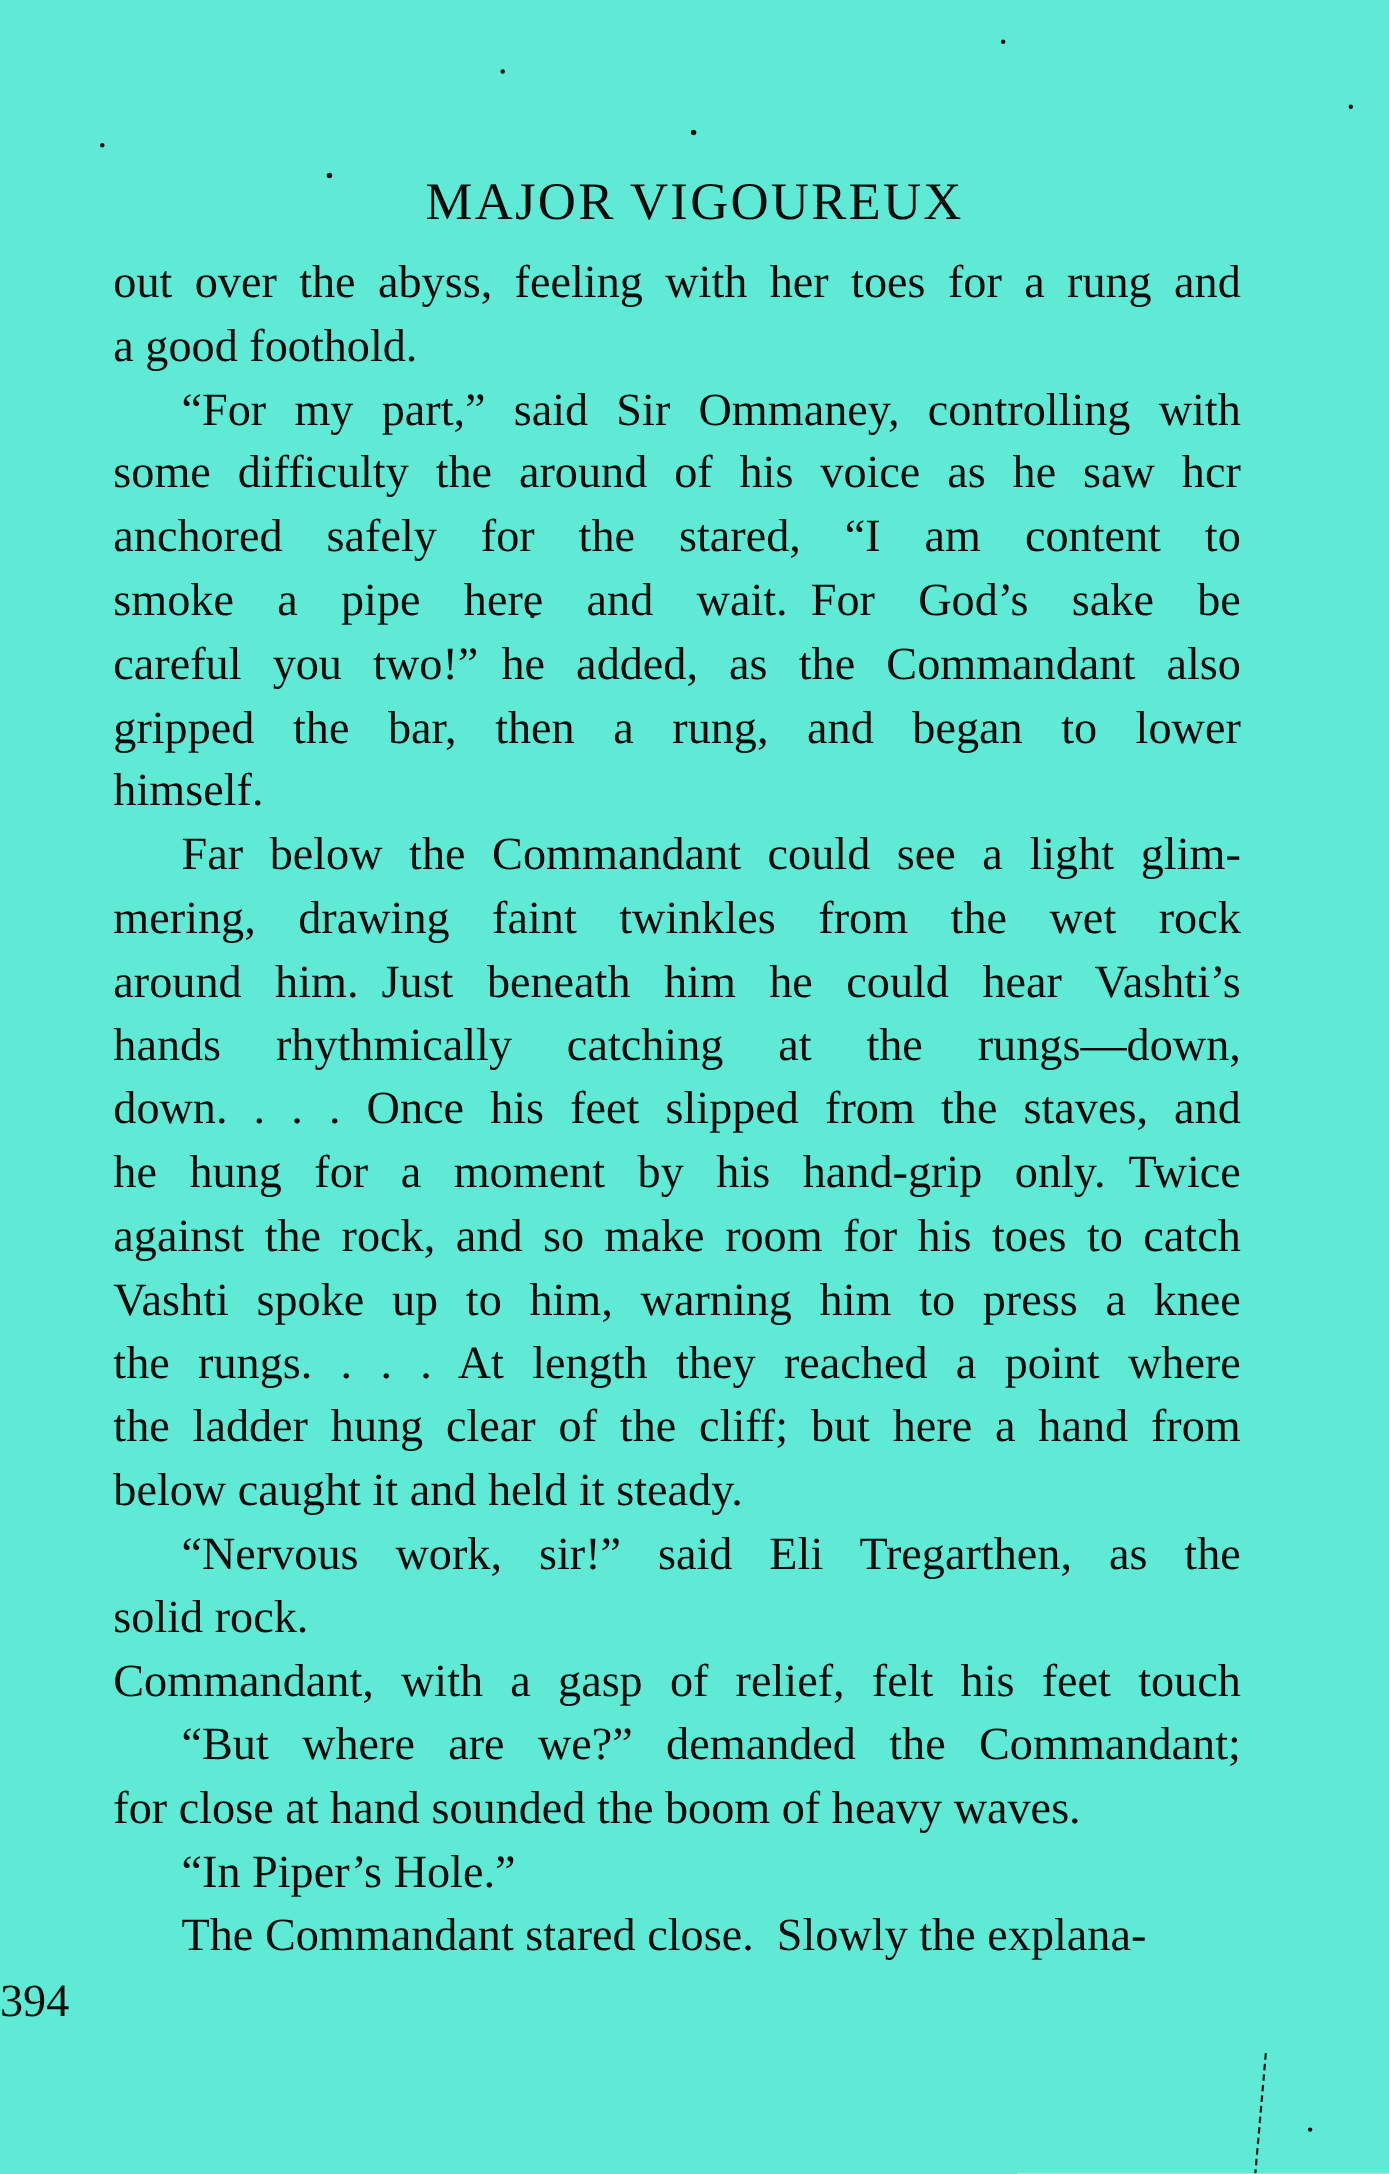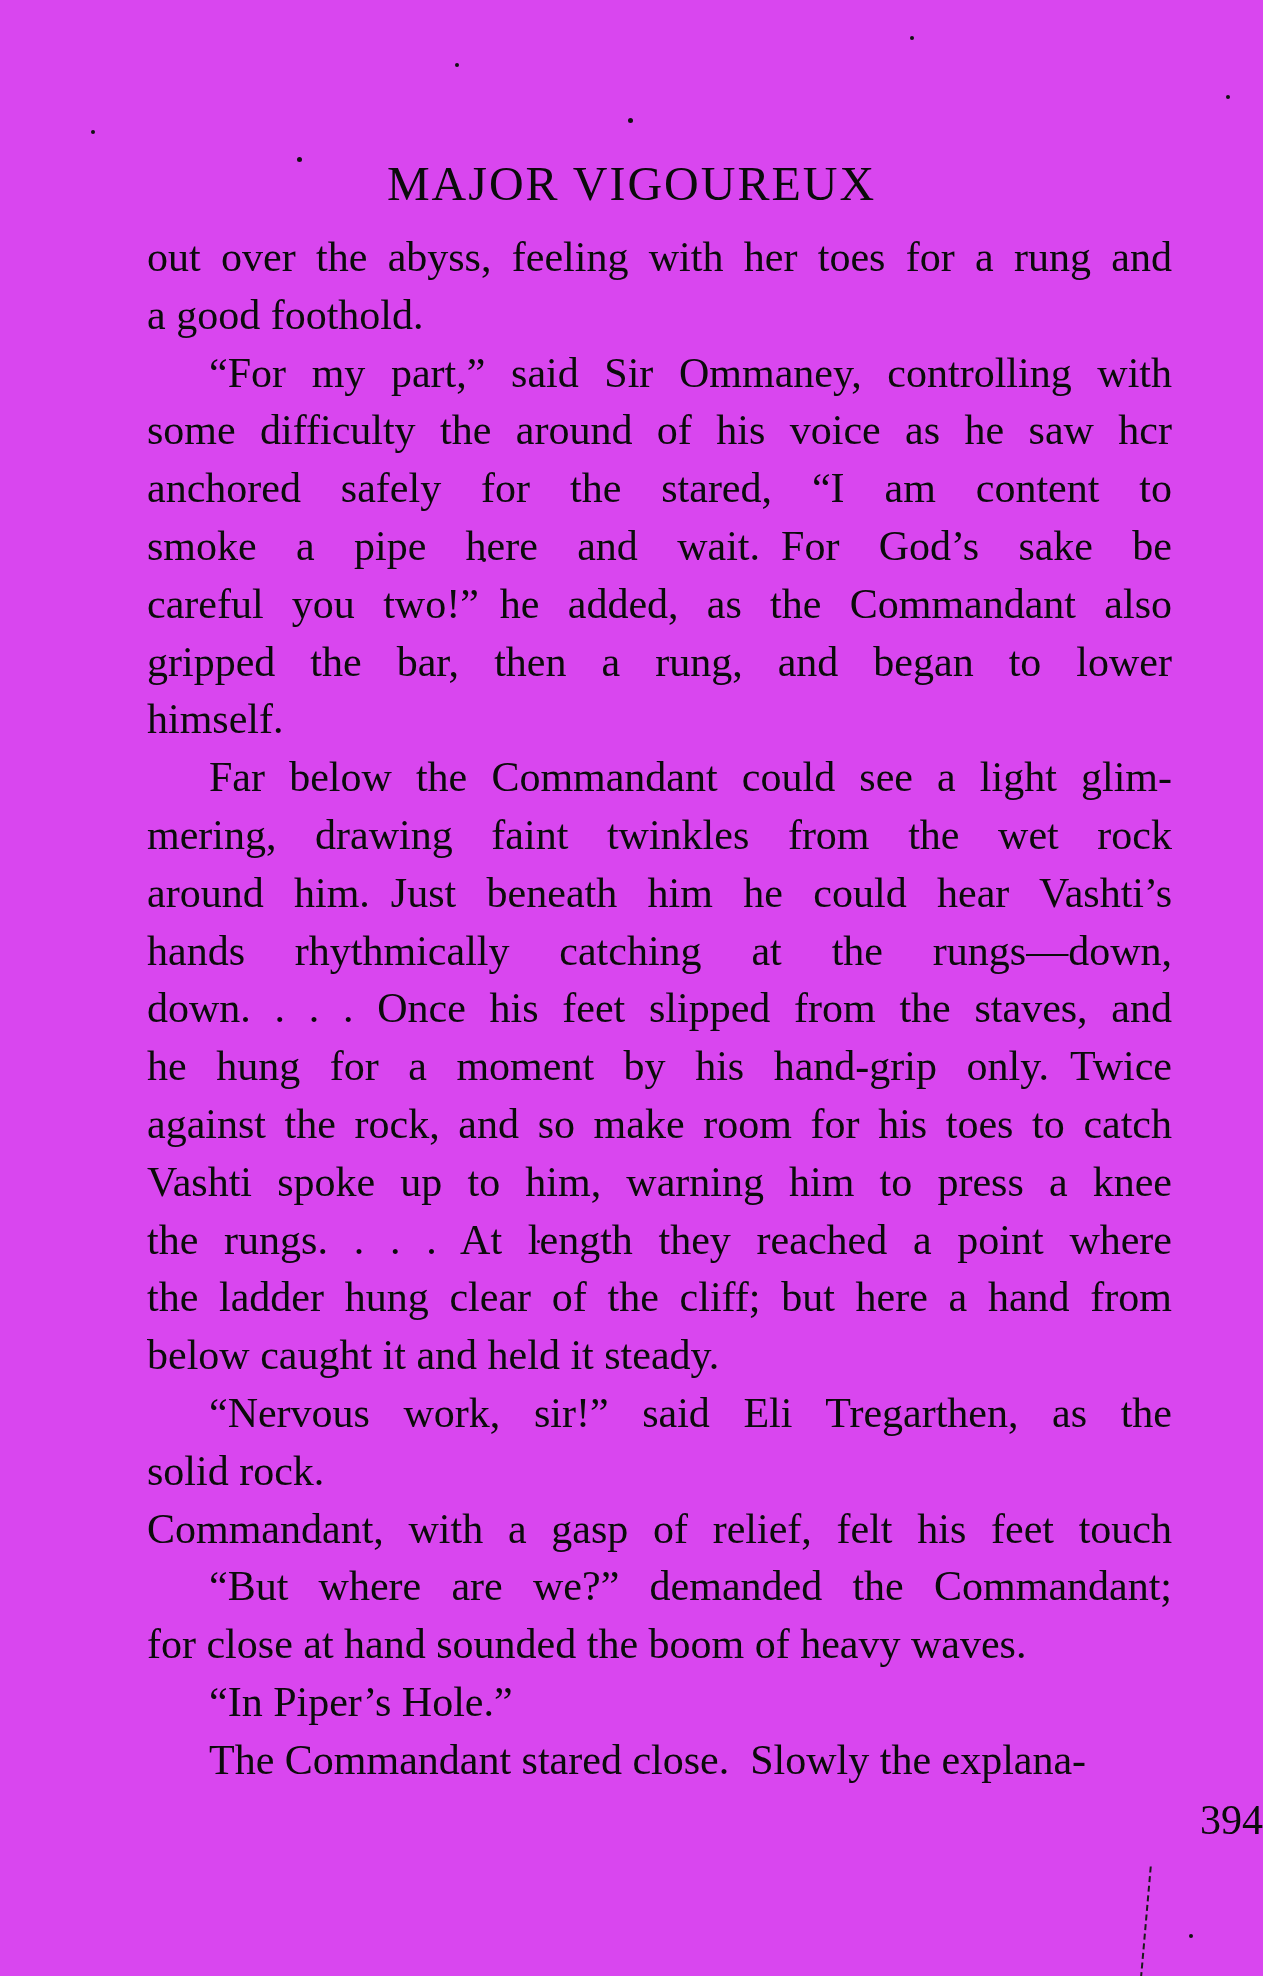--- a/index.html
+++ b/index.html
@@ -1,48 +1,48 @@
 <!DOCTYPE html>
 <html><head>
 <meta charset="utf-8">
 <style>
   html,body { margin:0; padding:0; background:#e8e8e8; }
   .page {
     position:relative;
     width:1263px; height:1976px;
     margin:0 auto;
-    background:#d946ef;
+    background:#5eead4;
     color:#0b0b0b;
     font-family:"Liberation Serif","DejaVu Serif",serif;
     overflow:hidden;
   }
   .running-head {
     position:absolute;
     top:160px; left:0; width:100%;
     text-align:center;
     font-size:48px; line-height:48px;
     letter-spacing:2px;
     white-space:nowrap;
   }
   .text-block {
     position:absolute;
     left:103px; top:229px; width:1025px;
-    font-size:42px; line-height:57.8px;margin-left:44px;
+    font-size:42px; line-height:57.8px;
   }
   .line {
     text-align:justify;
     text-align-last:justify;
     text-justify:inter-word;
   }
   .line.last { text-align-last:left; }
   .line.indent { text-indent:62px; }
   .folio {
     position:absolute;
     top:1792px; left:0; width:100%;
-    text-align:right;
+    text-align:left;
     font-size:42px; line-height:57.8px;
   }
   .speck {
     position:absolute;
     background:#111;
     border-radius:50%;
   }
   .scratch {
     position:absolute;
     left:1140px; top:1866px;

